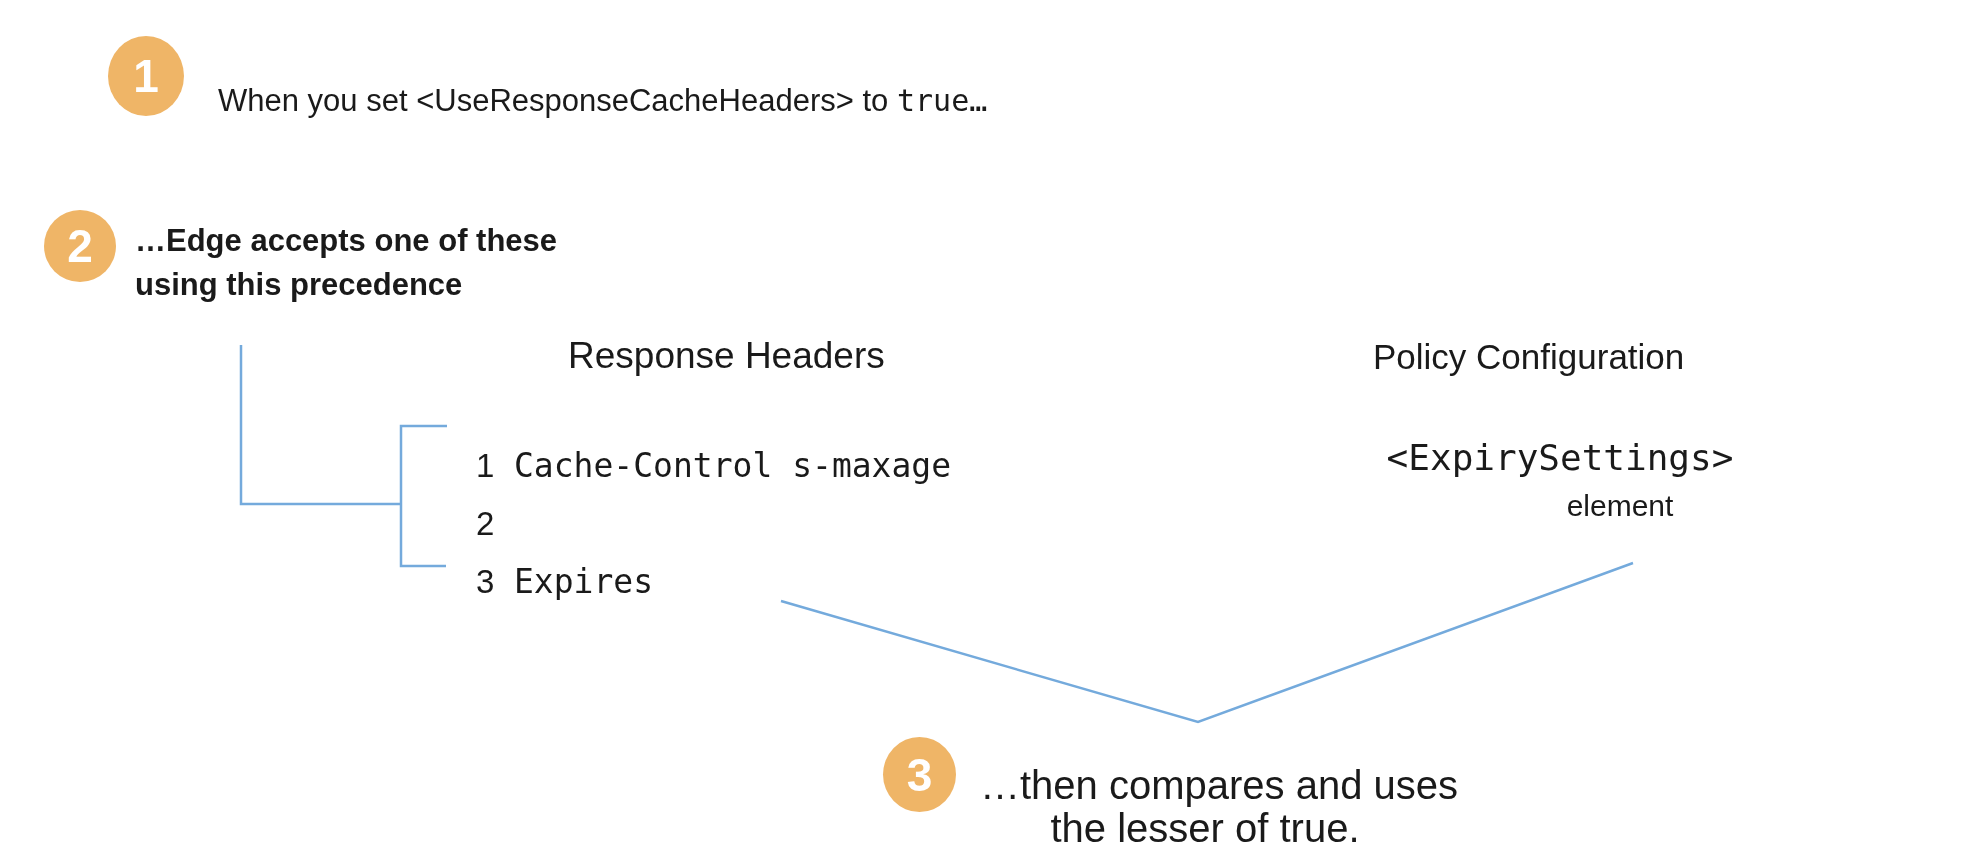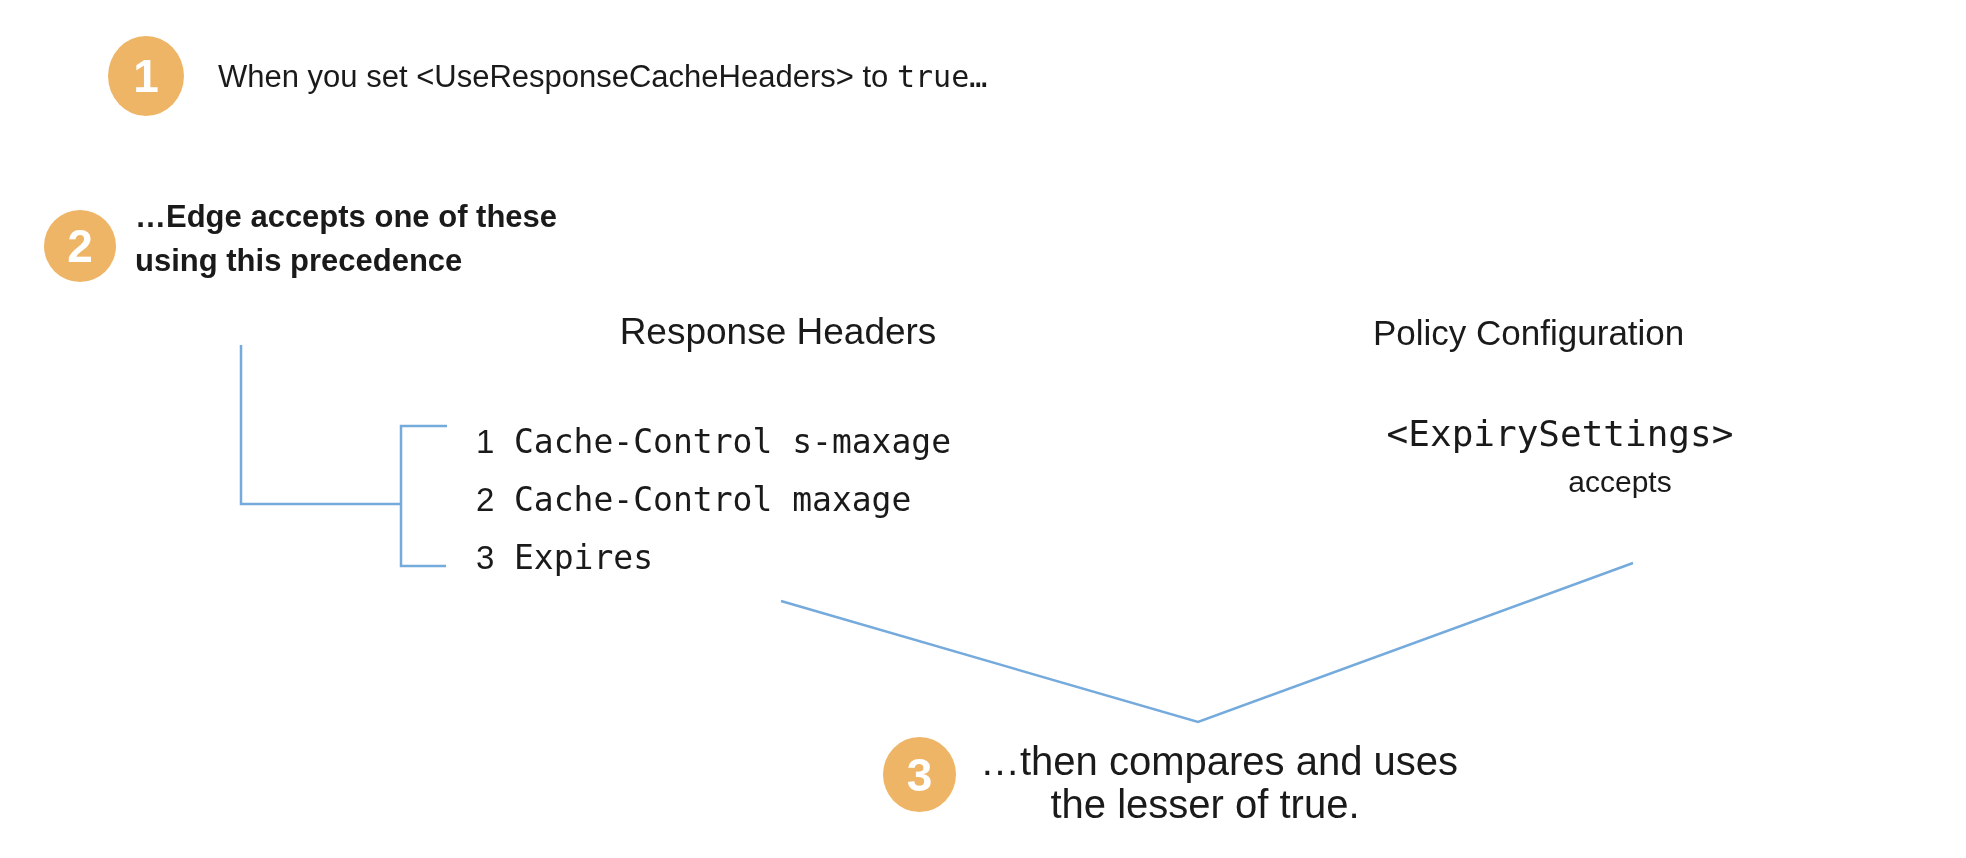--- a/index.html
+++ b/index.html
@@ -9,21 +9,21 @@
   }
   #canvas {
     position: relative;
     width: 1966px;
     height: 858px;
     background: #ffffff;
     font-family: "Liberation Sans", sans-serif;
     color: #1a1a1a;
     overflow: hidden;
   }
-  .abs { position: absolute; }
+  .abs { position: absolute; margin-top: 24px; }
   #connector-svg {
     position: absolute;
     left: 0; top: 0;
     width: 1966px; height: 858px;
   }
   #connector-svg polyline, #connector-svg path {
     fill: none;
     stroke-width: 2.5;
   }
   .badge {
@@ -52,22 +52,22 @@
   #step1-text .mono { font-size: 30px; }
 
   #step2-text {
     left: 135px; top: 195px;
     font-size: 31px; line-height: 44px;
     white-space: nowrap;
     font-weight: bold;
   }
 
   #rh-title {
-    left: 528px; top: 310px; width: 500px;
-    text-align: center;
+    left: 568px; top: 310px; width: 500px;
+    text-align: left;
     font-size: 37px; line-height: 44px;
     white-space: nowrap;
   }
   #pc-title {
     left: 1373px; top: 312px; width: 500px;
     text-align: left;
     font-size: 35px; line-height: 42px;
     white-space: nowrap;
   }
 
@@ -133,30 +133,29 @@
 
   <div class="abs" id="pc-title">Policy Configuration</div>
 
   <div class="abs" id="prec-list">
     <div class="prec-row">
       <span class="prec-rank">1</span>
       <span class="mono">Cache-Control s-maxage</span>
     </div>
     <div class="prec-row">
       <span class="prec-rank">2</span>
-      <span class="mono">Cache-Control maxage</span>
     </div>
     <div class="prec-row">
       <span class="prec-rank">3</span>
       <span class="mono">Expires</span>
     </div>
   </div>
 
   <div class="abs mono" id="expiry-code">&lt;ExpirySettings&gt;</div>
-  <div class="abs" id="expiry-label">accepts</div>
+  <div class="abs" id="expiry-label">element</div>
 
   <div class="badge" id="step3-badge" style="background-color: rgb(239, 181, 103);">
     <span>3</span>
   </div>
   <div class="abs" id="step3-text">
     <div>…then compares and uses</div>
     <div>the lesser of true.</div>
   </div>
 
 </div>

